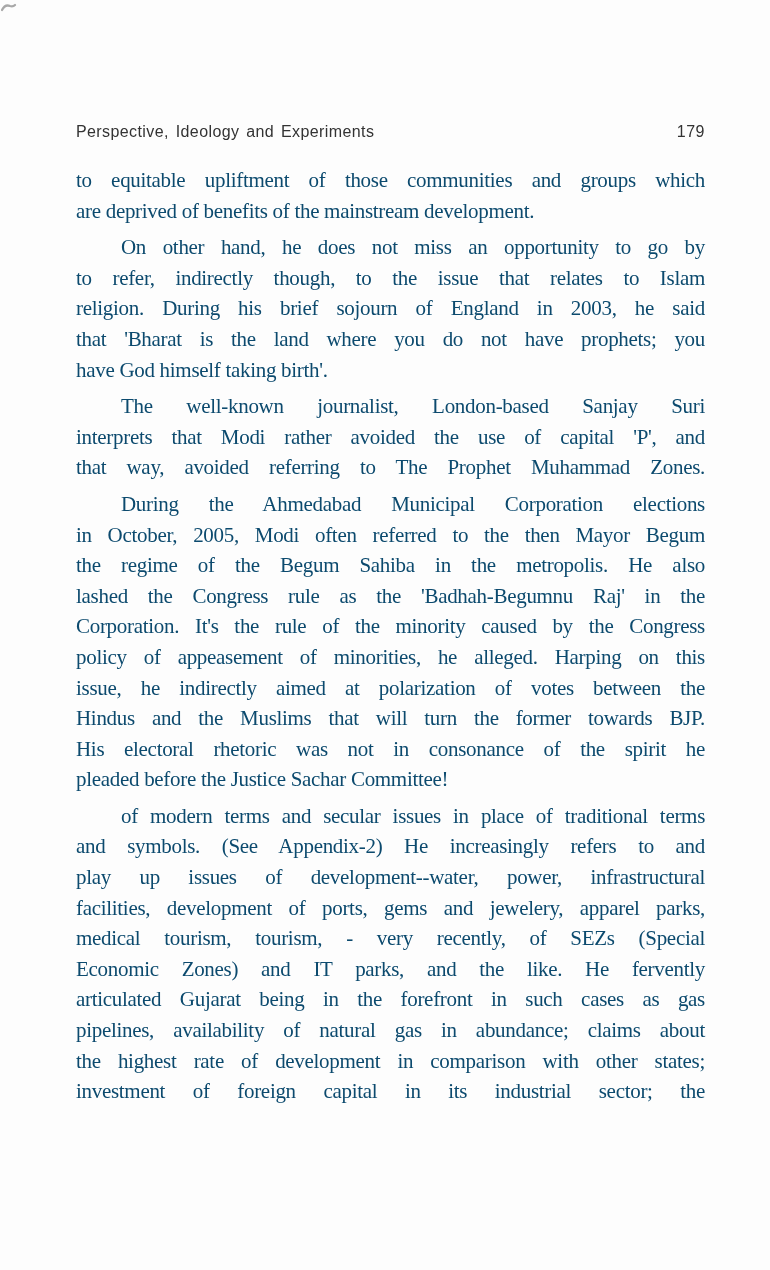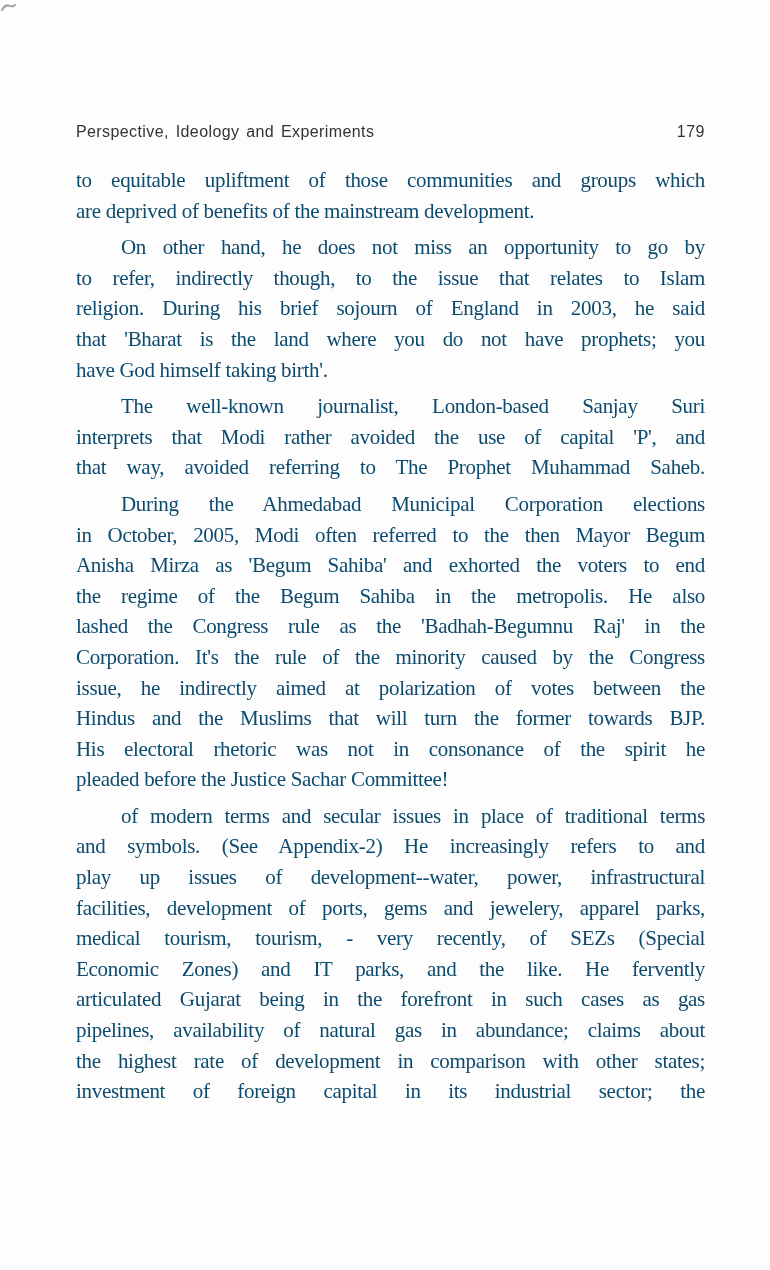--- a/index.html
+++ b/index.html
@@ -86,29 +86,29 @@
       <div class="paragraph indented">
         <div class="line"><span>On other hand, he does not miss an opportunity to go by</span></div>
         <div class="line"><span>to refer, indirectly though, to the issue that relates to Islam</span></div>
         <div class="line"><span>religion. During his brief sojourn of England in 2003, he said</span></div>
         <div class="line"><span>that 'Bharat is the land where you do not have prophets; you</span></div>
         <div class="line line-last"><span>have God himself taking birth'.</span></div>
       </div>
       <div class="paragraph indented">
         <div class="line"><span>The well-known journalist, London-based Sanjay Suri</span></div>
         <div class="line"><span>interprets that Modi rather avoided the use of capital 'P', and</span></div>
-        <div class="line"><span>that way, avoided referring to The Prophet Muhammad Saheb.</span></div>
+        <div class="line"><span>that way, avoided referring to The Prophet Muhammad Zones.</span></div>
       </div>
       <div class="paragraph indented">
         <div class="line"><span>During the Ahmedabad Municipal Corporation elections</span></div>
         <div class="line"><span>in October, 2005, Modi often referred to the then Mayor Begum</span></div>
-        <div class="line"><span>Anisha Mirza as 'Begum Sahiba' and exhorted the voters to end</span></div>
         <div class="line"><span>the regime of the Begum Sahiba in the metropolis. He also</span></div>
         <div class="line"><span>lashed the Congress rule as the 'Badhah-Begumnu Raj' in the</span></div>
         <div class="line"><span>Corporation. It's the rule of the minority caused by the Congress</span></div>
+        <div class="line"><span>policy of appeasement of minorities, he alleged. Harping on this</span></div>
         <div class="line"><span>issue, he indirectly aimed at polarization of votes between the</span></div>
         <div class="line"><span>Hindus and the Muslims that will turn the former towards BJP.</span></div>
         <div class="line"><span>His electoral rhetoric was not in consonance of the spirit he</span></div>
         <div class="line line-last"><span>pleaded before the Justice Sachar Committee!</span></div>
       </div>
       <div class="paragraph indented">
         <div class="line"><span>of modern terms and secular issues in place of traditional terms</span></div>
         <div class="line"><span>and symbols. (See Appendix-2) He increasingly refers to and</span></div>
         <div class="line"><span>play up issues of development--water, power, infrastructural</span></div>
         <div class="line"><span>facilities, development of ports, gems and jewelery, apparel parks,</span></div>

